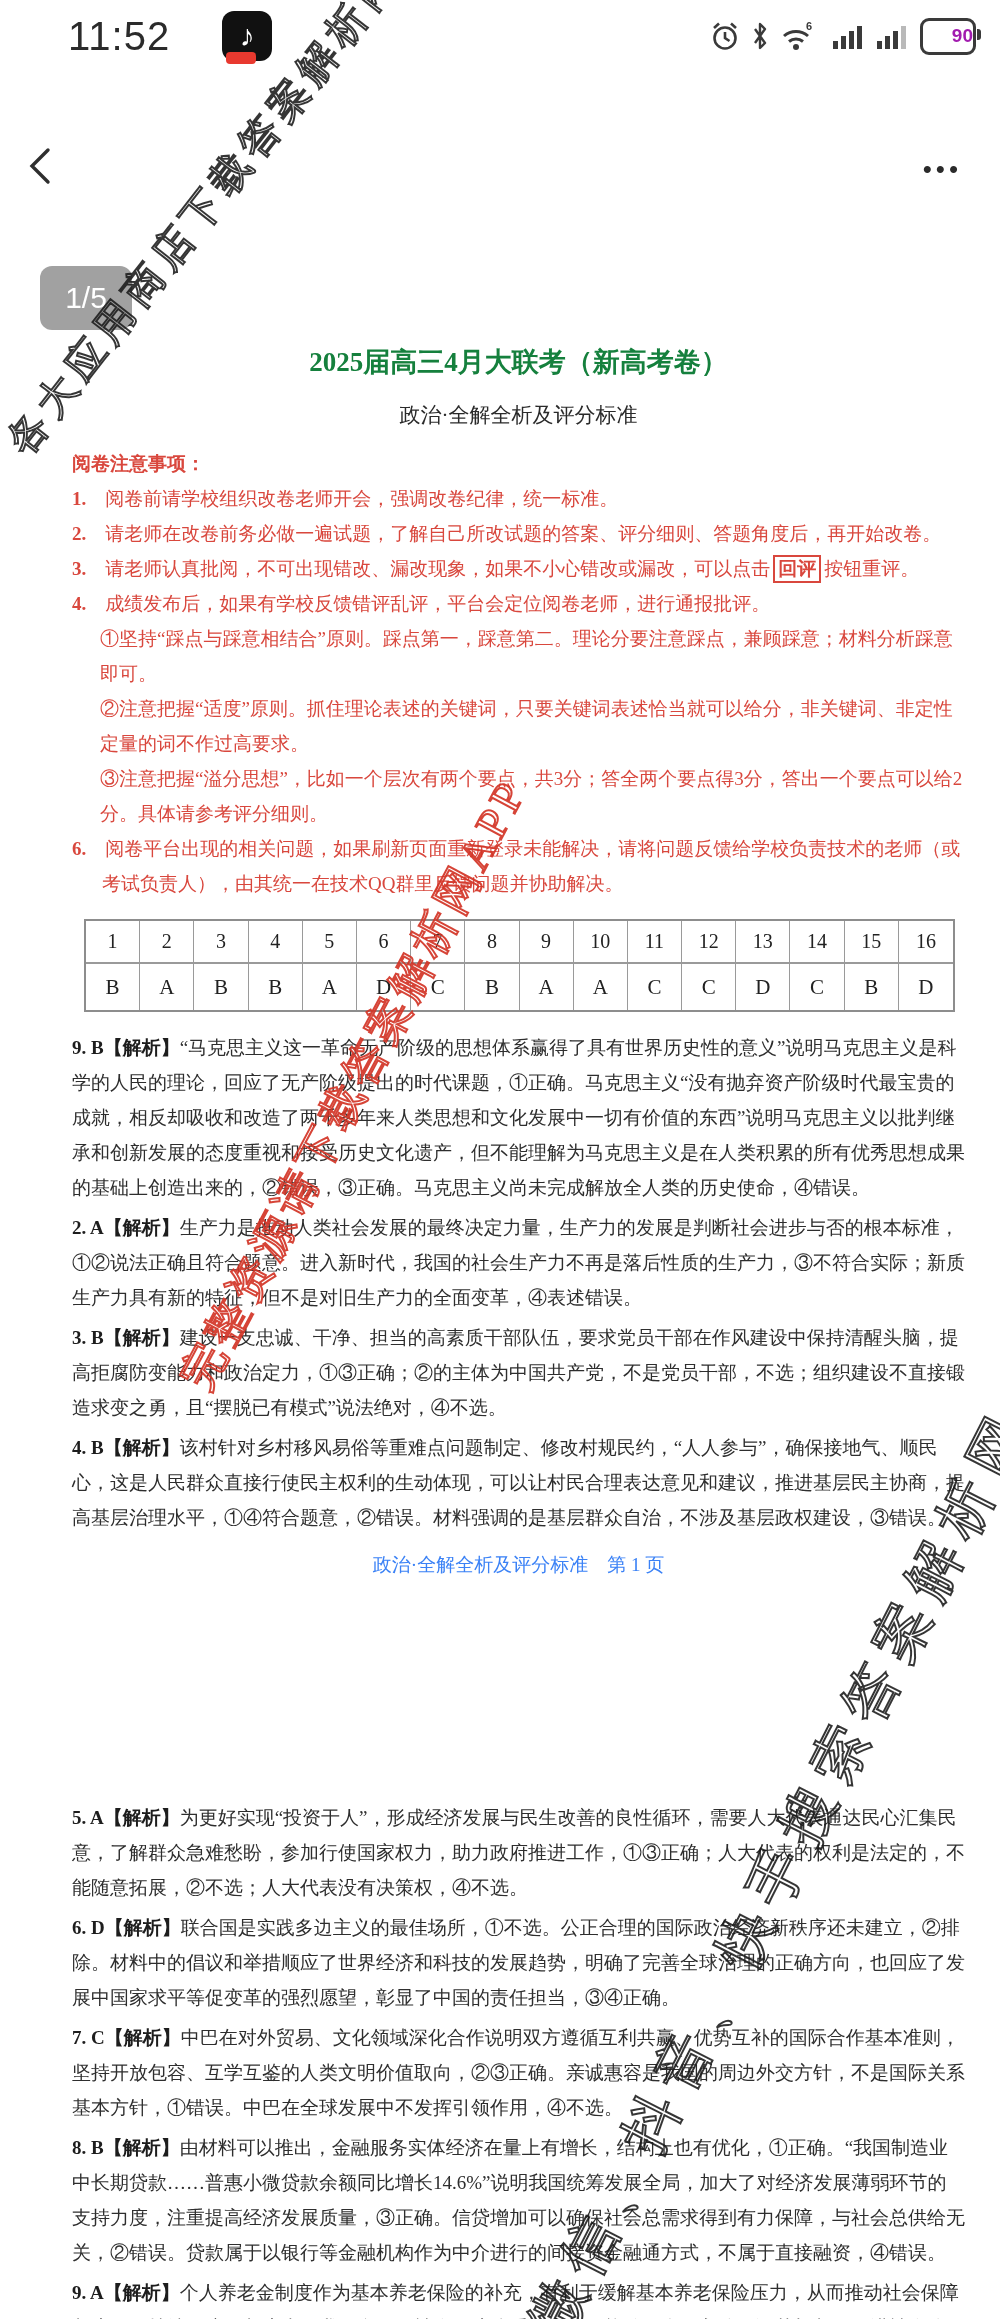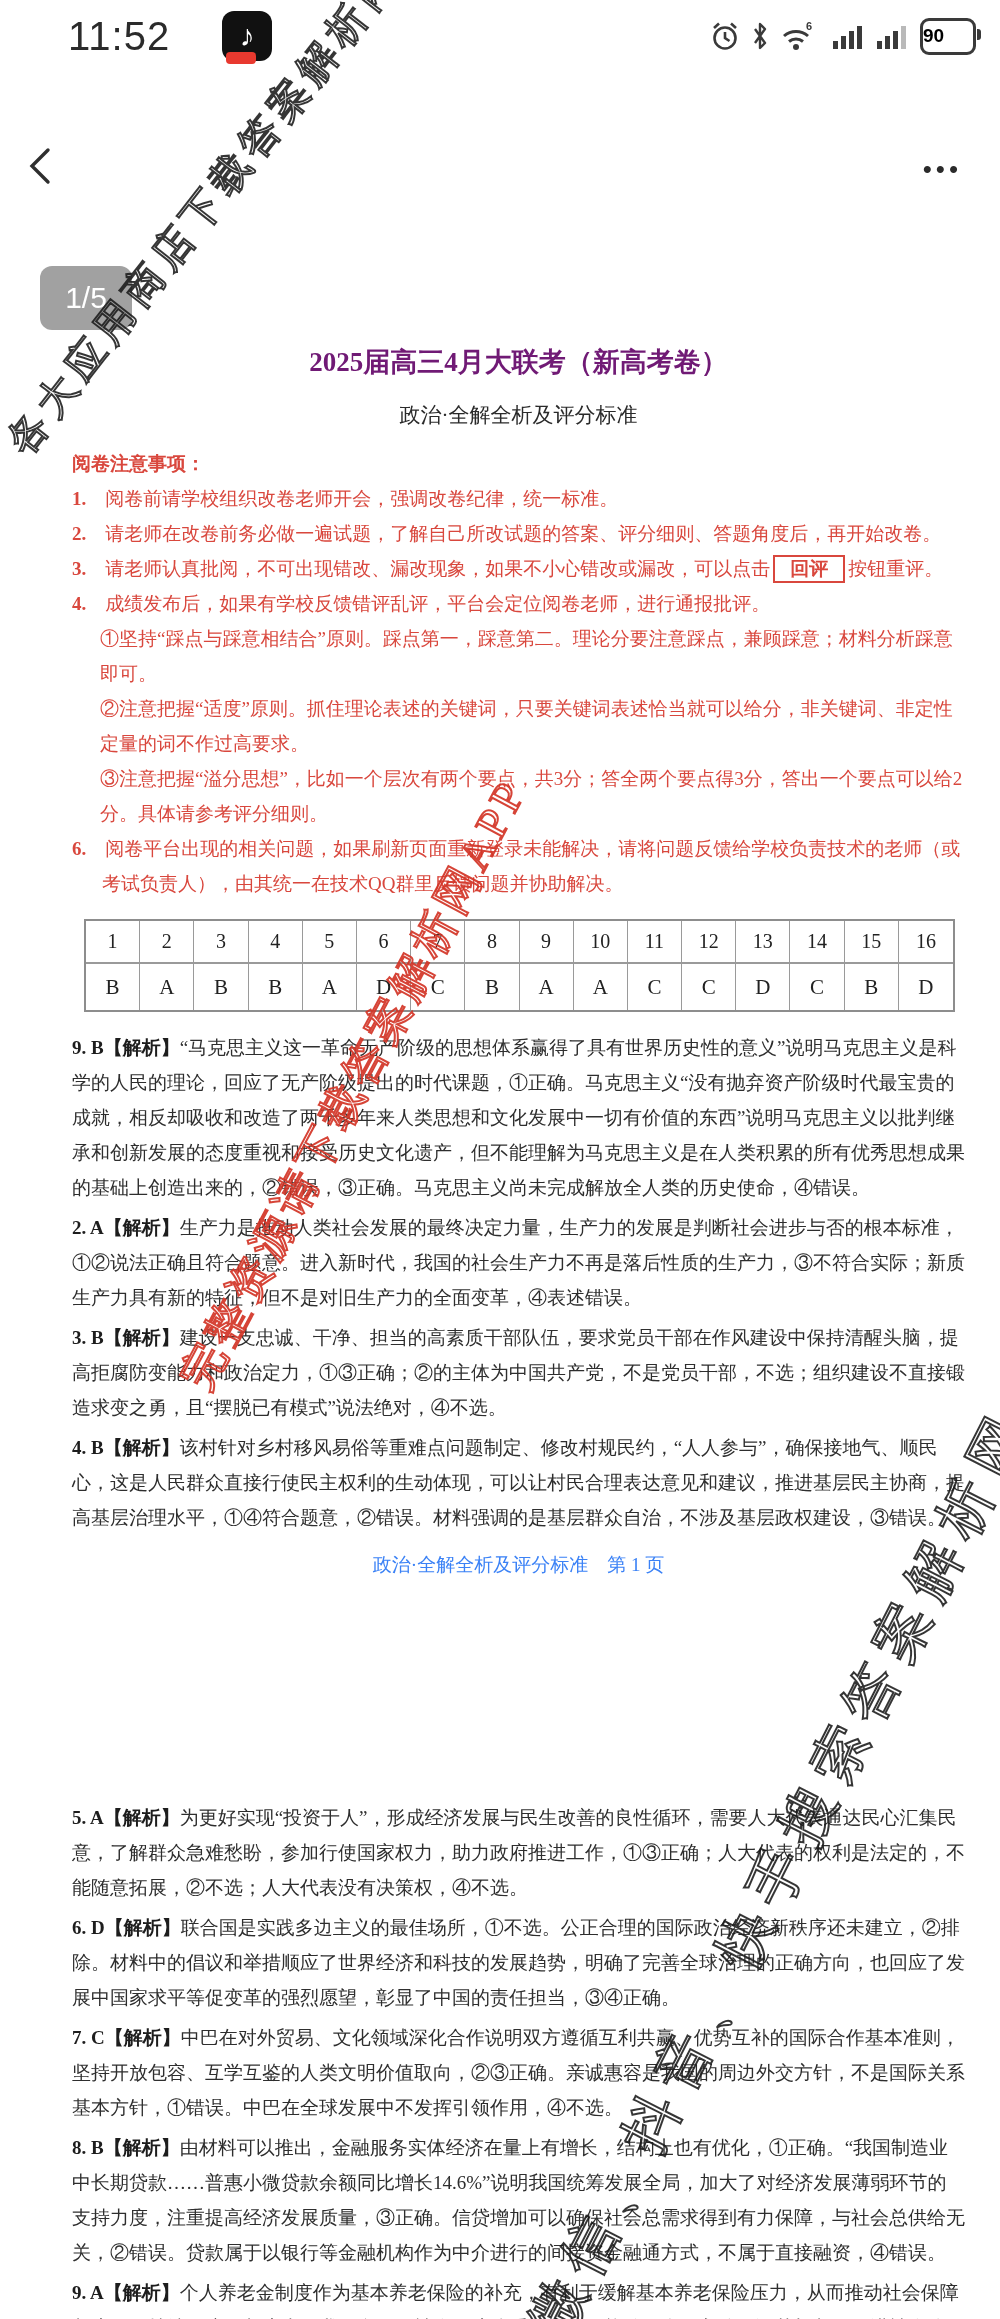--- a/index.html
+++ b/index.html
@@ -9,44 +9,44 @@
   }
   
   .statusbar{position:absolute;top:0;left:0;right:0;height:72px;display:flex;align-items:center;z-index:10;}
   .time{margin-left:68px;font-size:40px;color:#2b2b2b;letter-spacing:1px;}
   .tiktok{position:relative;margin-left:52px;width:50px;height:50px;background:#111;border-radius:12px;
     display:flex;align-items:center;justify-content:center;color:#fff;font-size:30px;}
   .tiktok::after{content:"";position:absolute;left:4px;bottom:-3px;width:30px;height:12px;background:#e8392f;border-radius:4px;}
   .sb-right{margin-left:auto;margin-right:24px;display:flex;align-items:center;gap:12px;}
   .sb-ico{display:flex;align-items:center;}
   .battery{position:relative;width:50px;height:31px;border:3px solid #3a3a3a;border-radius:9px;
-    display:flex;align-items:center;justify-content:flex-start;font-size:19px;color:#000000;font-weight:bold;}
+    display:flex;align-items:center;justify-content:flex-end;font-size:19px;color:#a21caf;font-weight:bold;}
   .battery::after{content:"";position:absolute;right:-8px;top:8px;width:4px;height:11px;background:#3a3a3a;border-radius:0 3px 3px 0;}
   
   .navbar{position:absolute;top:110px;left:0;right:0;height:130px;z-index:10;background:#fff;}
   .back{position:absolute;left:22px;top:34px;width:40px;height:44px;cursor:pointer;}
   .nav-texts{position:absolute;left:104px;top:18px;right:120px;}
   .nav-title{font-size:35px;color:#1f1f1f;font-weight:600;white-space:nowrap;overflow:hidden;}
   .nav-sub{font-size:27px;color:#bdbdbd;margin-top:10px;}
   .menu-dots{position:absolute;right:38px;top:44px;font-size:26px;color:#2b2b2b;letter-spacing:4px;cursor:pointer;}
   
   .page-badge{position:absolute;left:40px;top:266px;width:92px;height:64px;background:rgba(145,145,145,.85);
     border-radius:12px;color:#fff;font-size:30px;display:flex;align-items:center;justify-content:center;z-index:20;}
   
   .doc{position:absolute;top:345px;left:72px;width:893px;z-index:5;
     font-family:"Liberation Serif","DejaVu Serif",serif;color:#2e2e2e;font-size:19px;line-height:35px;}
-  .doc-title{text-align:center;font-size:27px;font-weight:bold;color:#701a75;line-height:34px;margin:0 0 22px 0;}
+  .doc-title{text-align:center;font-size:27px;font-weight:bold;color:#15803d;line-height:34px;margin:0 0 22px 0;}
   .doc-subtitle{text-align:center;font-size:21px;color:#2a2a2a;margin:0 0 17px 0;line-height:28px;}
   .red{color:#d9473d;}
   .notice-head{font-weight:bold;}
   .notice{margin:0;padding:0;list-style:none;}
   .notice li{padding-left:30px;text-indent:-30px;}
   .notice .num{font-weight:bold;}
   .notice-sub{margin-left:28px;}
-  .huiping{display:inline-block;border:2px solid #d9473d;font-weight:bold;padding:0 15px;margin:0 3px;line-height:24px;text-indent:0;}
+  .huiping{display:inline-block;border:2px solid #d9473d;font-weight:bold;padding:0 3px;margin:0 3px;line-height:24px;text-indent:0;}
   
   .ans-table{margin:18px 10px 0 12px;border:2px solid #8d8d8d;display:grid;grid-template-columns:repeat(16,1fr);}
   .ans-table span{display:flex;align-items:center;justify-content:center;border-right:1px solid #9a9a9a;font-size:20px;color:#222;}
   .ans-table span:nth-child(16n){border-right:none;}
   .ans-table .th{height:41px;border-bottom:2px solid #9a9a9a;}
   .ans-table .td{height:46px;font-size:21px;}
   
   .exp{margin:18px 0 0 0;}
   .exp p{margin:0 0 5px 0;}
   .exp .head{font-weight:bold;color:#1d1d1d;}

